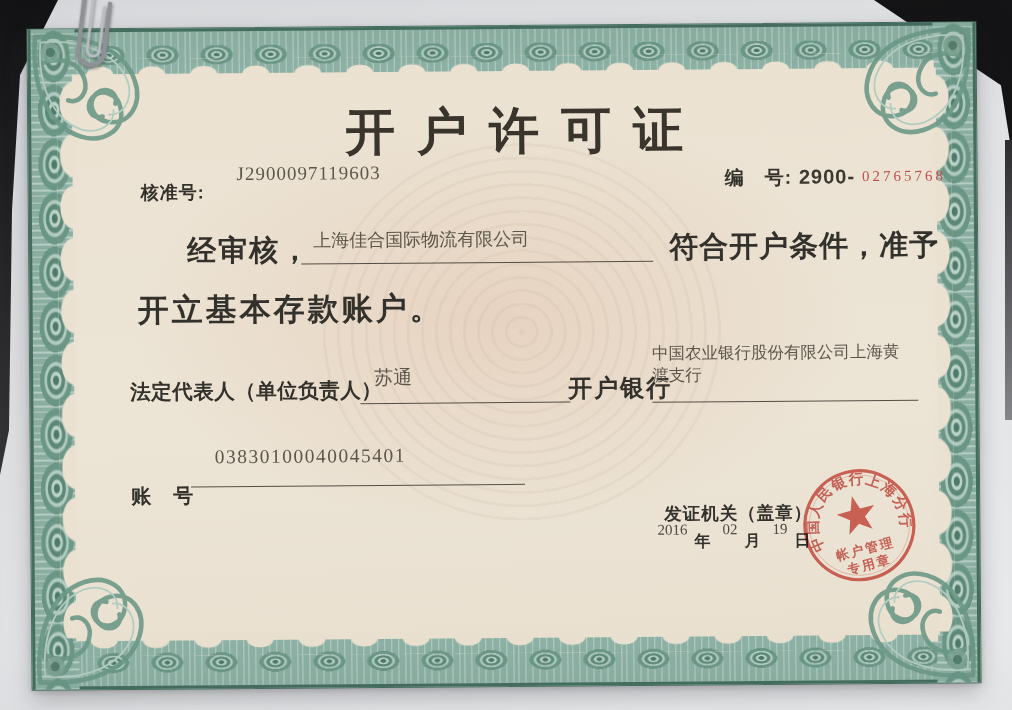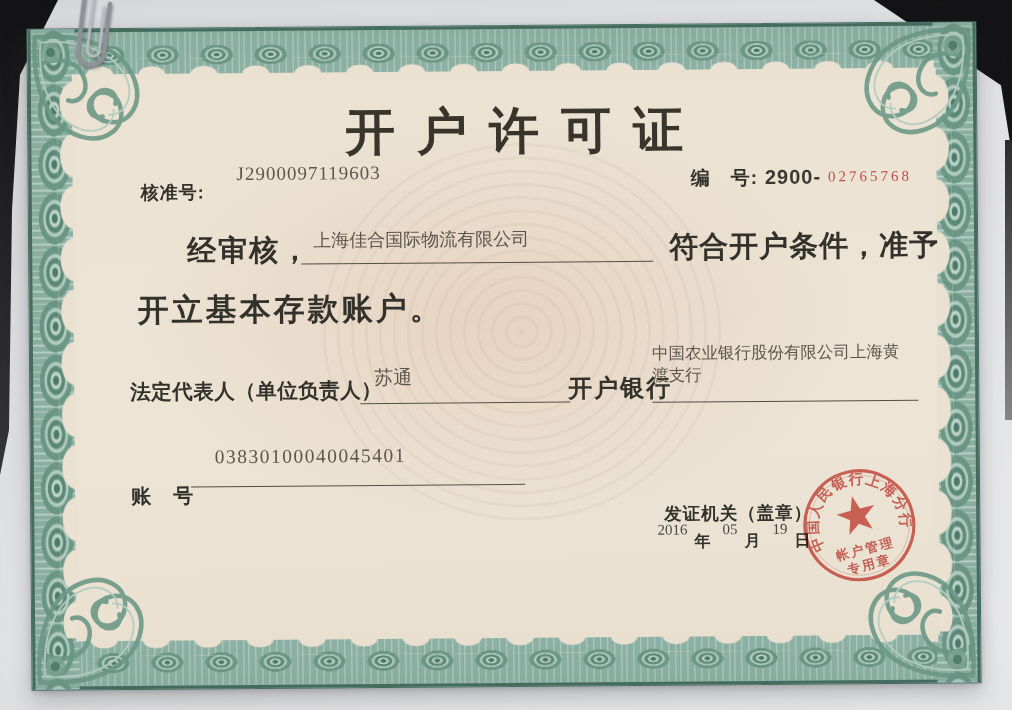--- a/index.html
+++ b/index.html
@@ -79,21 +79,21 @@
 
   .title{
     left:0;right:0;top:72px;text-align:center;padding-left:46px;
     font-family:"Liberation Serif","DejaVu Serif",serif;
     font-size:50px;font-weight:bold;letter-spacing:22px;color:#3a352c;
   }
   .approval-label{left:112px;top:152px;font-size:18px;}
   .approval-value{left:208px;top:135px;font-size:19px;letter-spacing:1px;}
 
   .serial{left:662px;top:141px;display:flex;align-items:baseline;gap:7px;}
-  .serial .lbl{font-size:19px;}
+  .serial .lbl{font-size:19px;margin-left:34px;}
   .serial-prefix{font-size:20px;color:#3a382f;font-weight:bold;letter-spacing:1px;}
   .serial-number{font-size:15px;color:#bf4f4a;letter-spacing:3px;transform:translateY(-2px);}
 
   .audited-prefix{left:158px;top:203px;font-size:29px;letter-spacing:2px;text-align:right;}
   .company-box{left:272px;top:199px;width:352px;height:38px;padding:2px 0 0 12px;box-sizing:border-box;}
   .company-box .val{font-size:18px;}
   .audited-suffix{left:640px;top:203px;font-size:29px;letter-spacing:1px;}
   .body-line2{left:108px;top:261px;font-size:31px;letter-spacing:3px;}
 
   .legal-label{left:100px;top:349px;font-size:20.5px;letter-spacing:0.5px;}
@@ -211,21 +211,21 @@
         <span class="val">03830100040045401</span>
       </div>
 
       <div class="abs issuer-label lbl">发证机关（盖章）</div>
 
       <div class="abs date-row">
         <span class="dnum">2016</span>
           <span class="dgap-s"></span>
         <span class="dunit">年</span>
           <span class="dgap-m"></span>
-        <span class="dnum">05</span>
+        <span class="dnum">02</span>
           <span class="dgap-s"></span>
         <span class="dunit">月</span>
           <span class="dgap-m"></span>
         <span class="dnum">19</span>
           <span class="dgap-s"></span>
         <span class="dunit">日</span>
       </div>
 
       <svg class="abs seal" viewBox="0 0 150 150">
         <circle cx="75" cy="75" r="51" fill="none" stroke="#d4574e" stroke-width="3"></circle>

